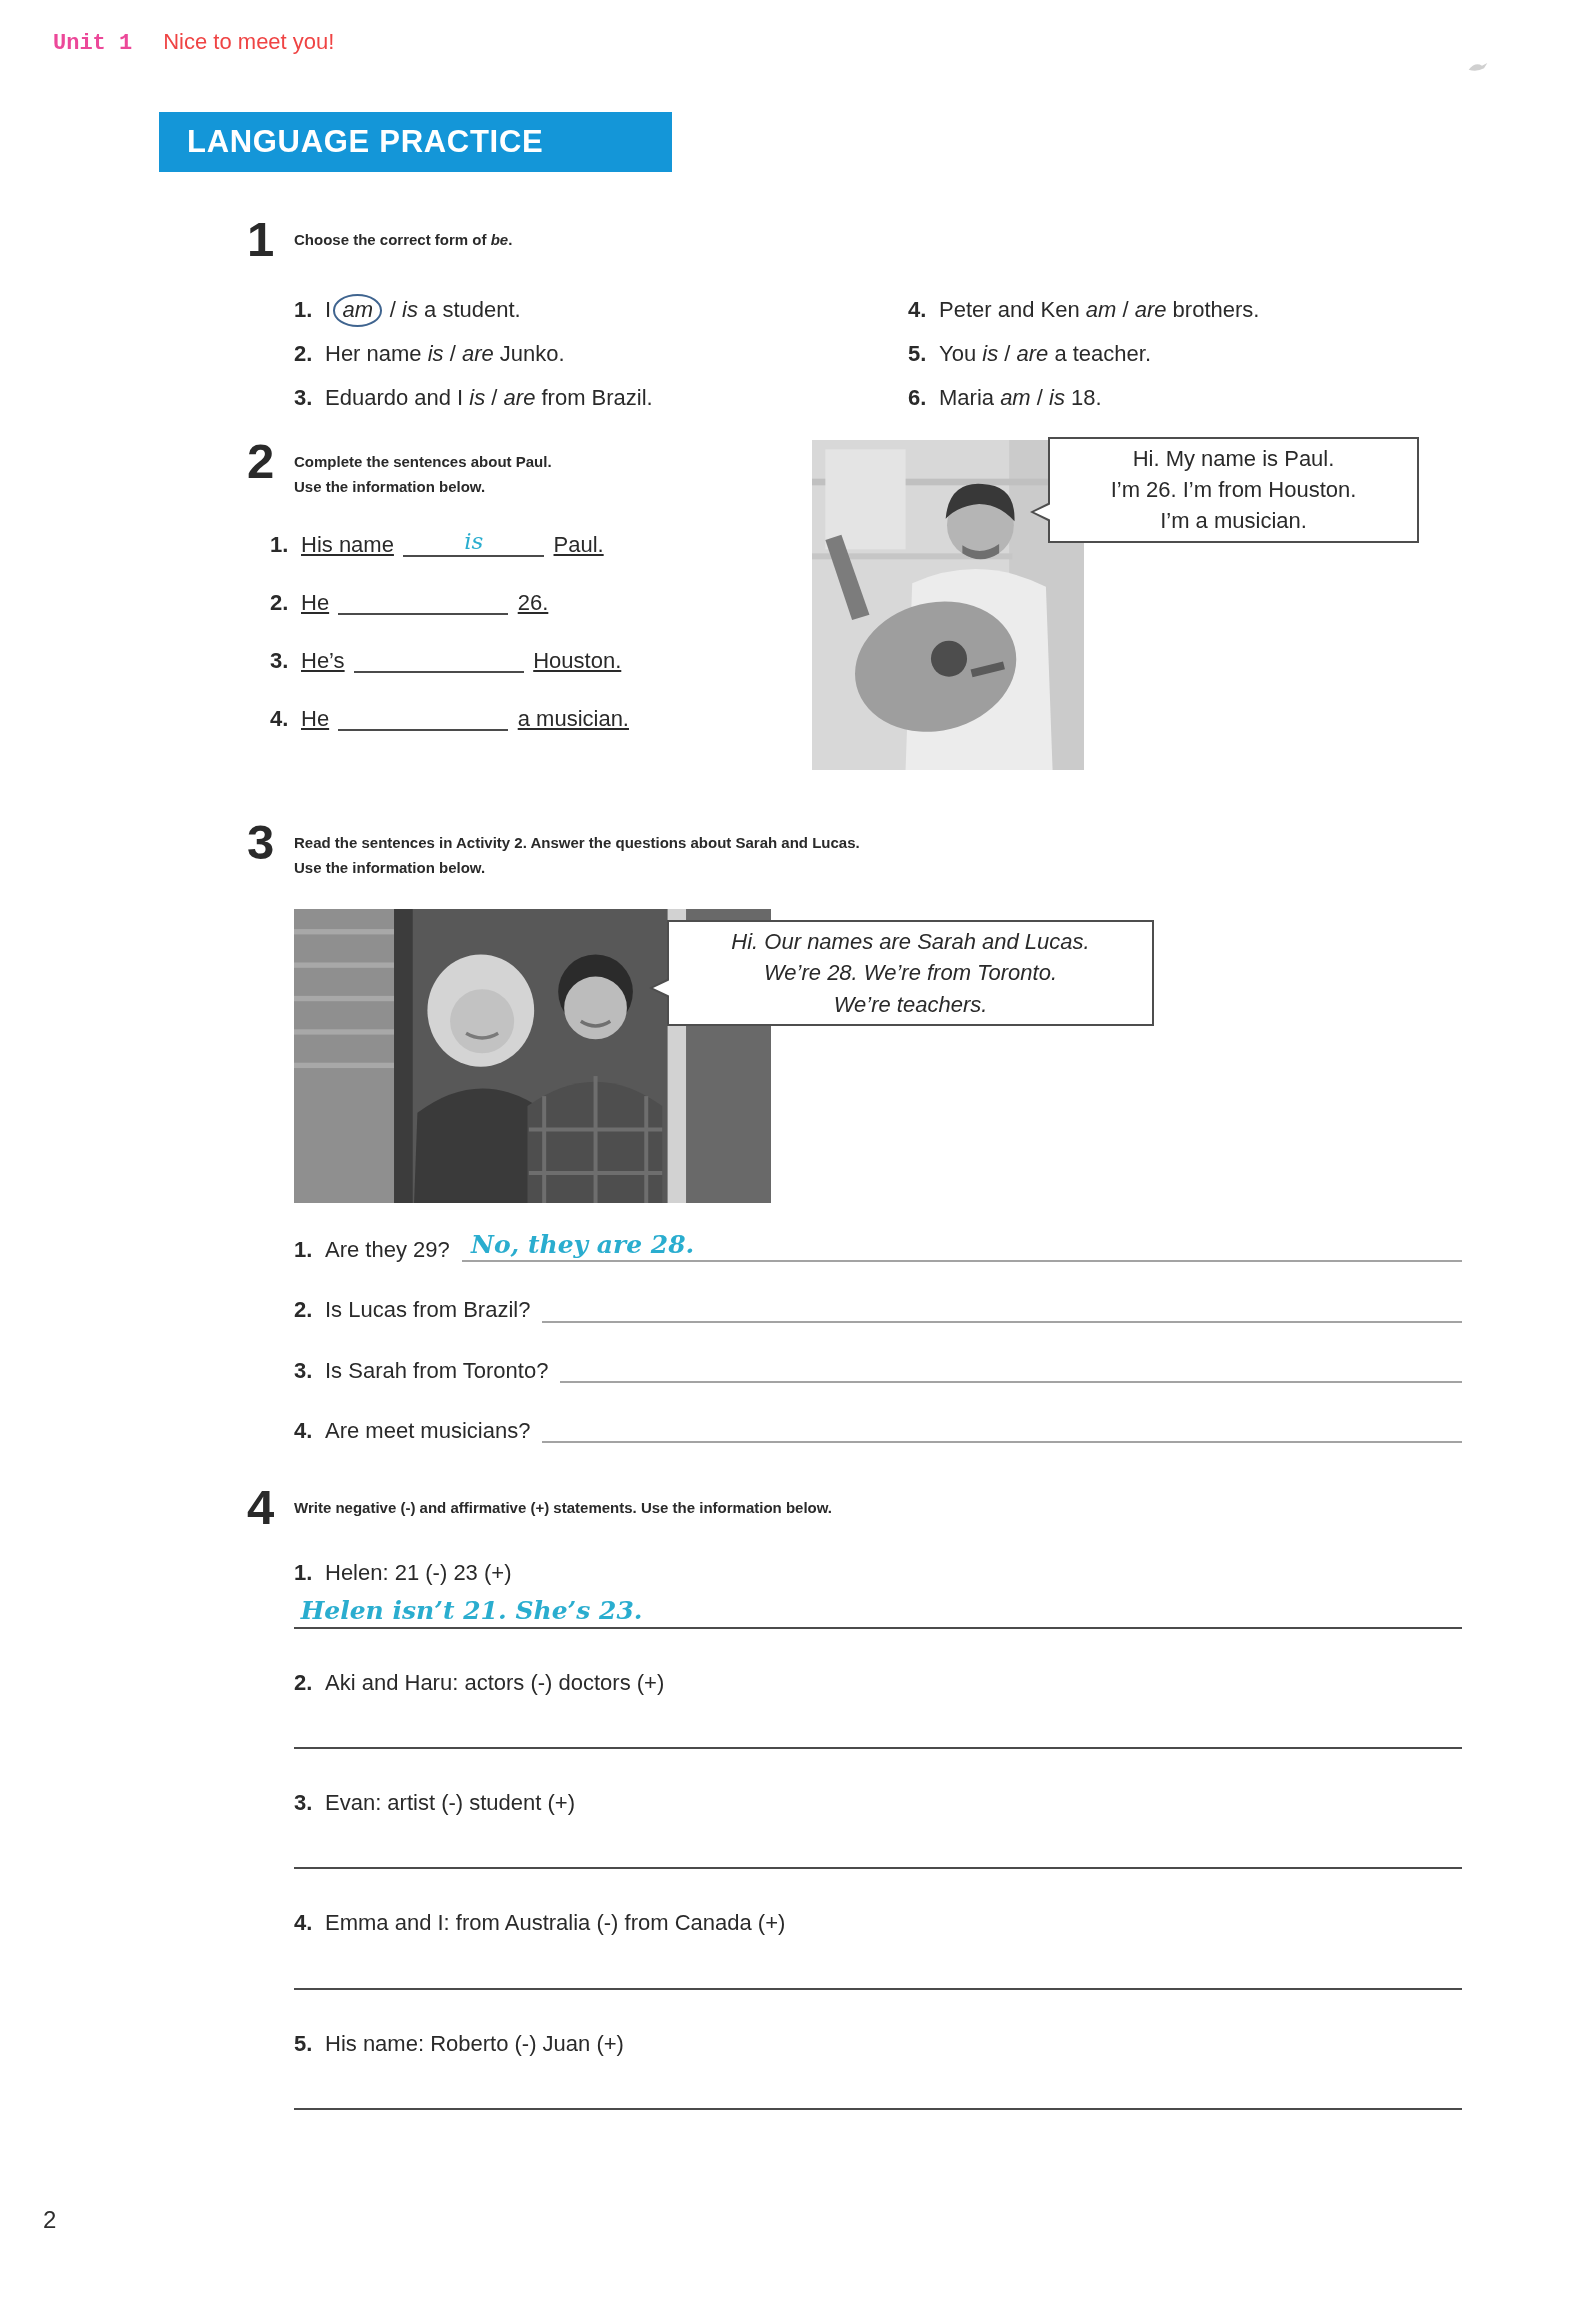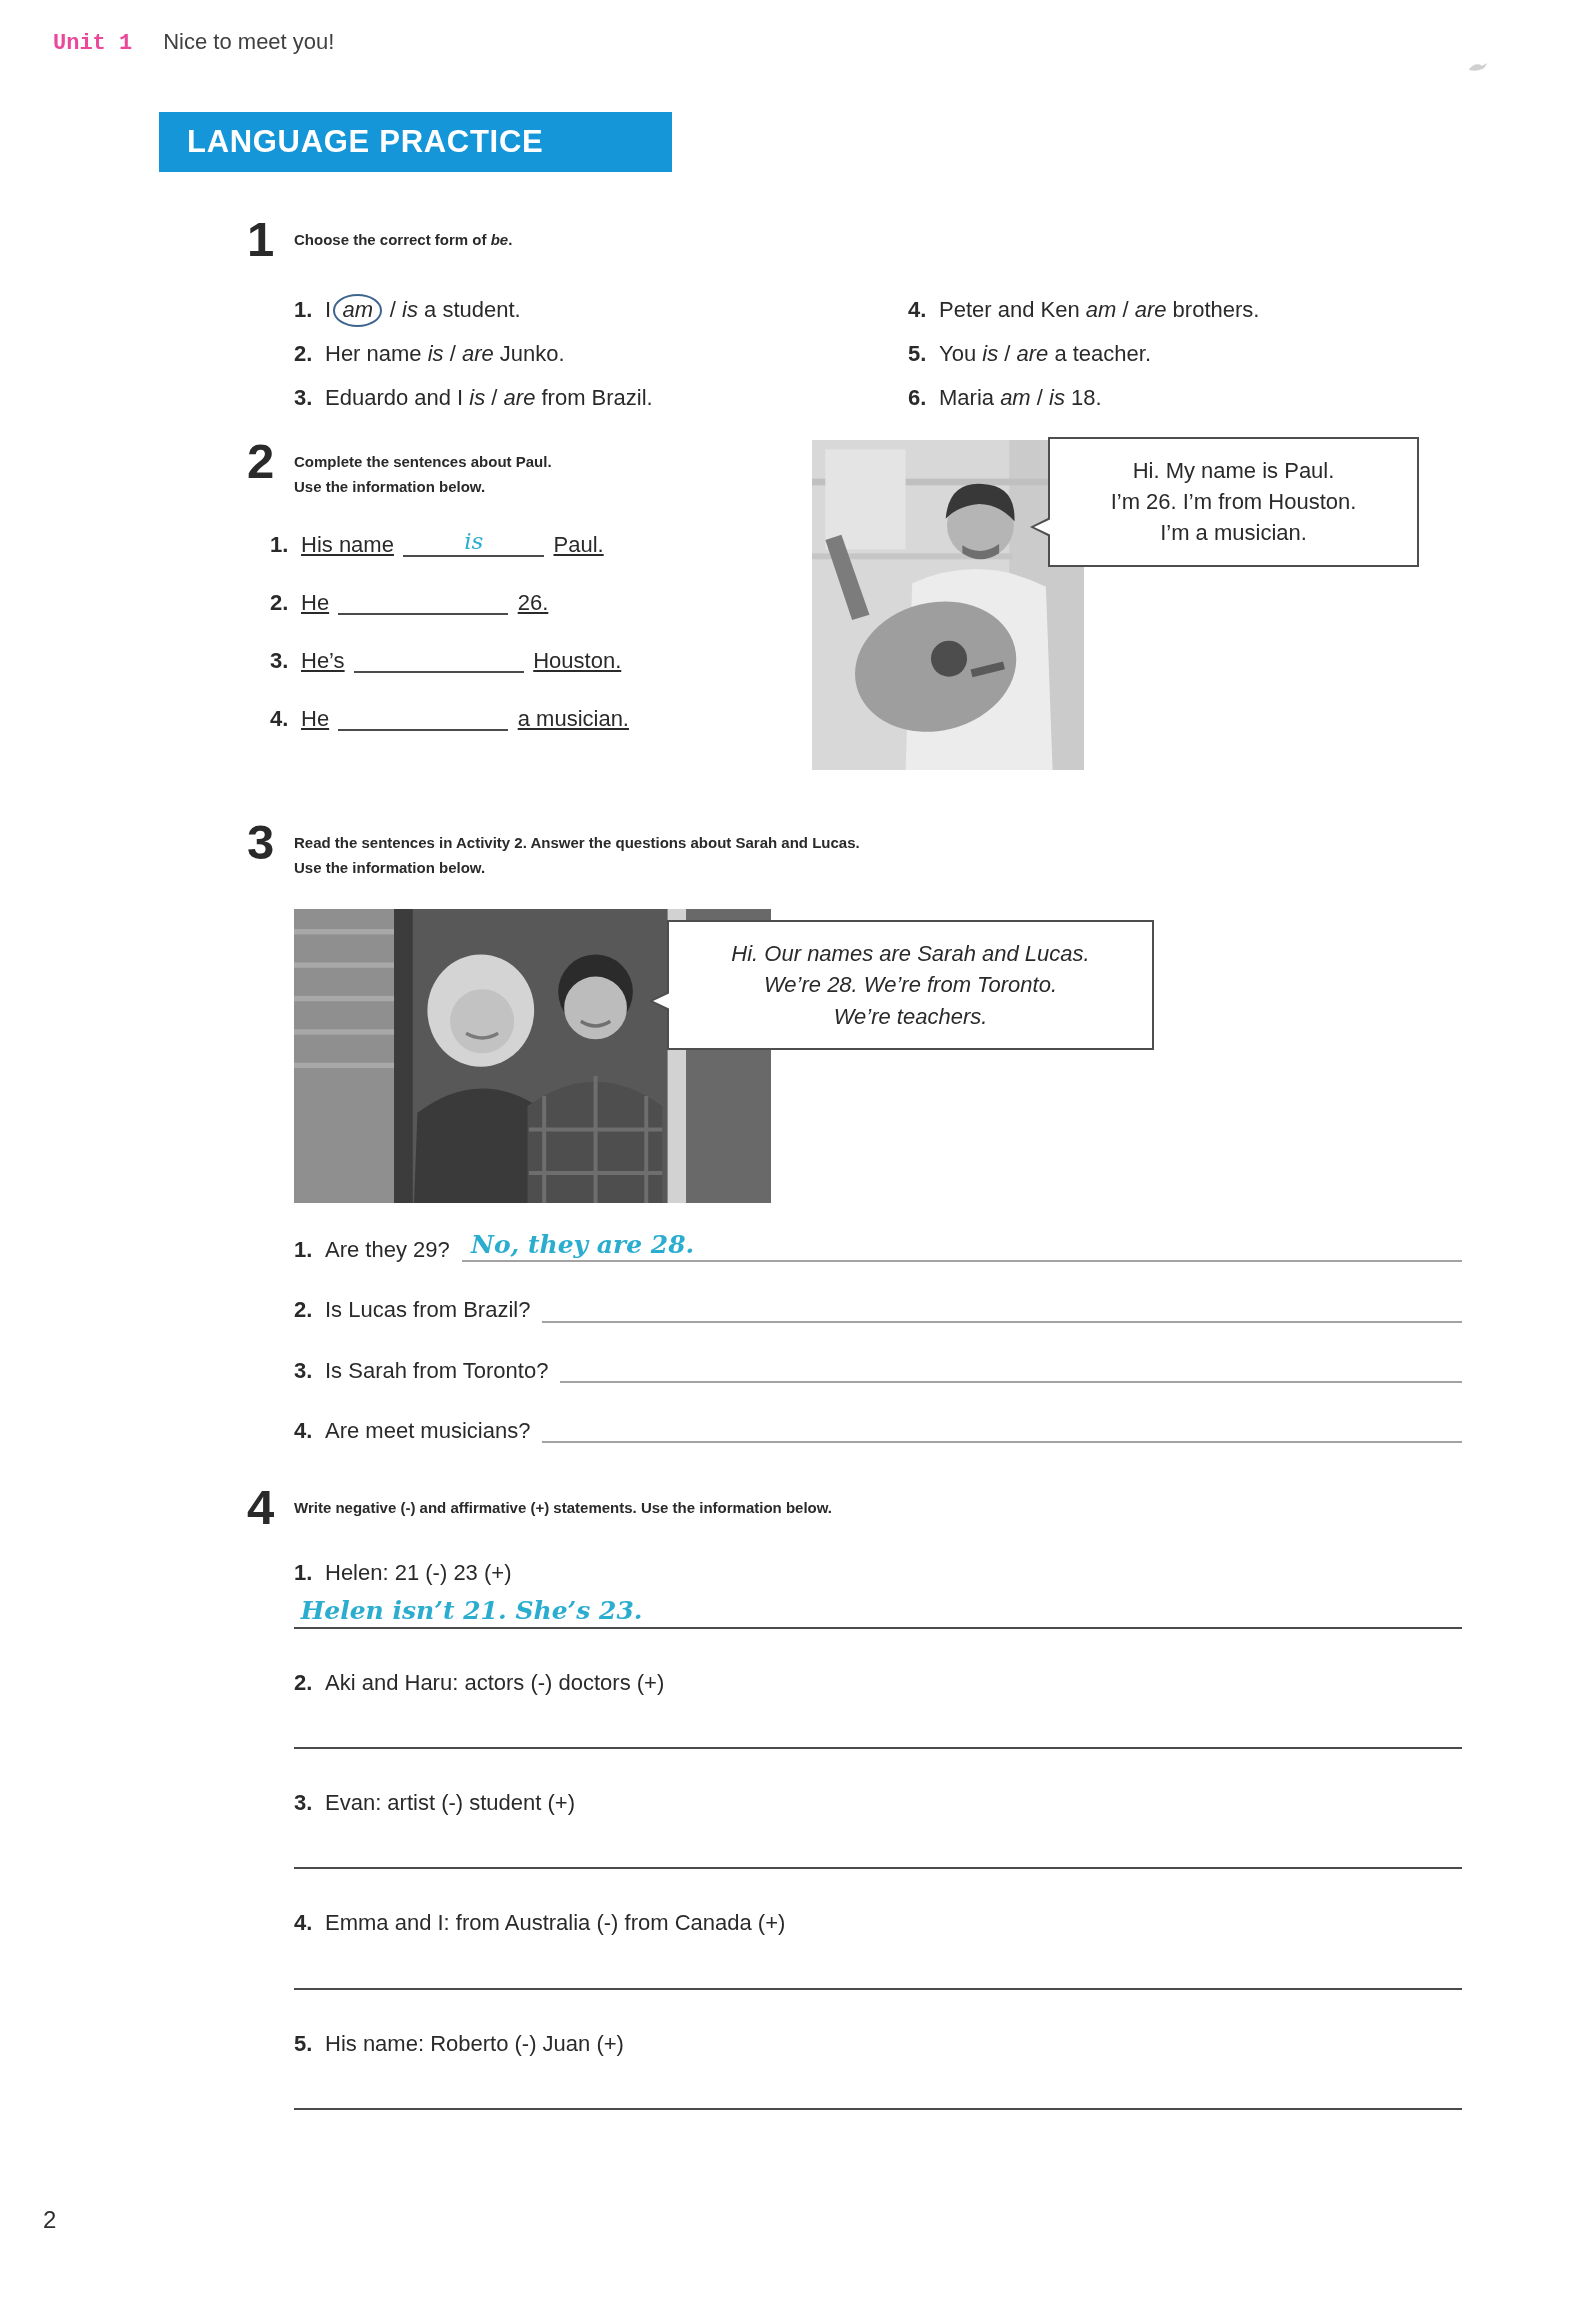--- a/index.html
+++ b/index.html
@@ -10,21 +10,21 @@
     font-family:"Liberation Sans","DejaVu Sans",sans-serif;
     color:#2a2a2a;
     font-size:22px;
     overflow:hidden;
   }
   .it { font-style:italic; }
 
   
   .unit-head { position:absolute; left:53px; top:29px; font-size:22px; }
   .unit-label { color:#ec4899; font-weight:700; margin-right:31px;font-family:Liberation Mono, monospace; }
-  .unit-title { color:#404040; }
+  .unit-title { color:#ef4444; }
 
   .corner-mark { position:absolute; left:1466px; top:55px; opacity:.7; }
 
   
   .banner {
     position:absolute; left:159px; top:112px;
     width:513px; height:60px;
     background:#1496d8; color:#ffffff;
     font-weight:700; font-size:31px; letter-spacing:0.7px;
     display:flex; align-items:center; padding-left:28px;
@@ -72,21 +72,21 @@
   }
   .hand-lg { font-size:25px; }
 
   .photo2 { position:absolute; left:565px; top:3.3px; width:272px; height:330px; }
   .photo2 svg, .photo3 svg { display:block; width:100%; height:100%; }
 
   .bubble {
     position:absolute; background:#ffffff;
     border:2px solid #4e4e4e; z-index:2;
     text-align:center; font-size:22px; line-height:1.42;
-    padding:16px 16px;
+    padding:4px 16px;
   }
   .bubble:before, .bubble:after { content:""; position:absolute; width:0; height:0; border-style:solid; }
   .bubble2 { left:801px; top:0; width:371px; }
   .bubble2:before { left:-20px; top:62%; border-width:10px 20px 10px 0; border-color:transparent #4e4e4e transparent transparent; }
   .bubble2:after  { left:-16px; top:calc(62% + 2px); border-width:8px 17.4px 8px 0; border-color:transparent #ffffff transparent transparent; }
 
   
   .photo-row { position:relative; height:314px; margin-top:13.3px;font-style:italic; }
   .photo3 { position:absolute; left:47px; top:15.4px; width:477px; height:294px; }
   .bubble3 { left:420px; top:27px; width:487px; }

